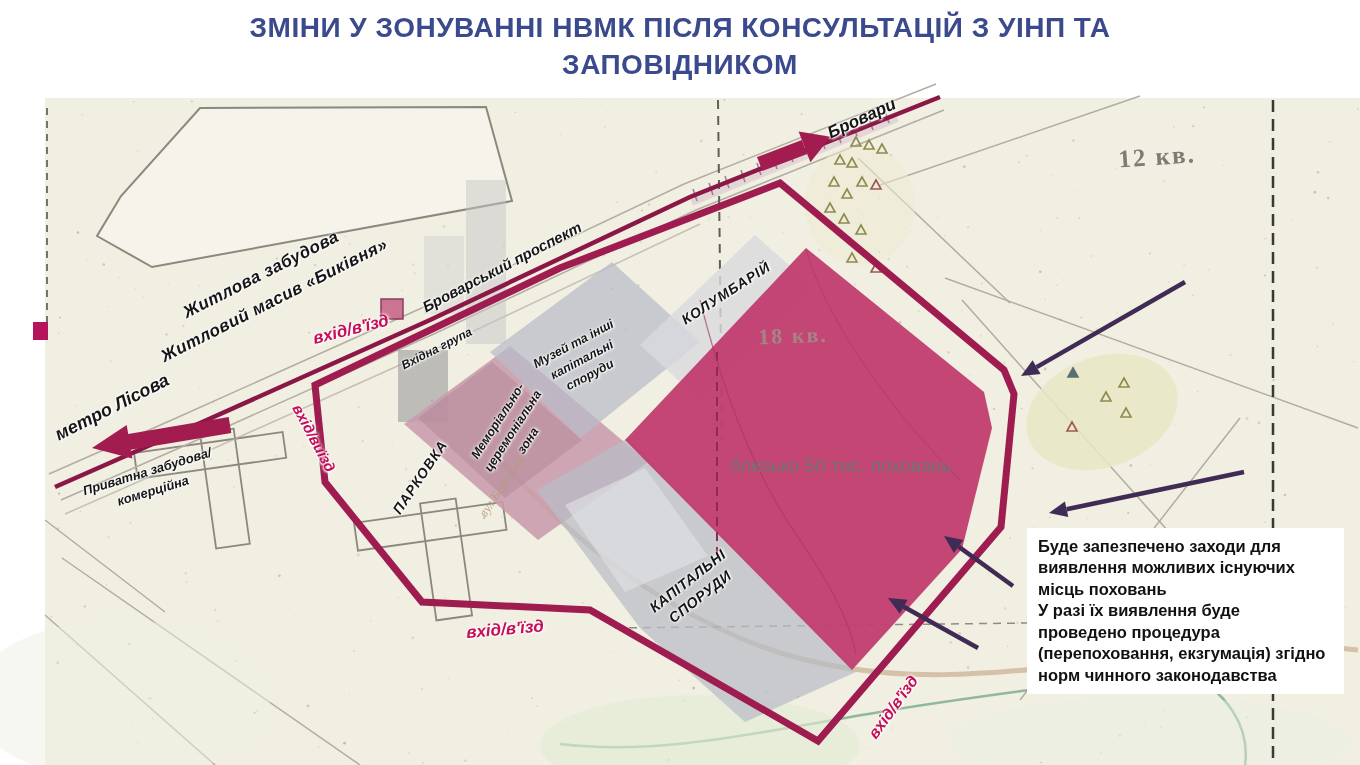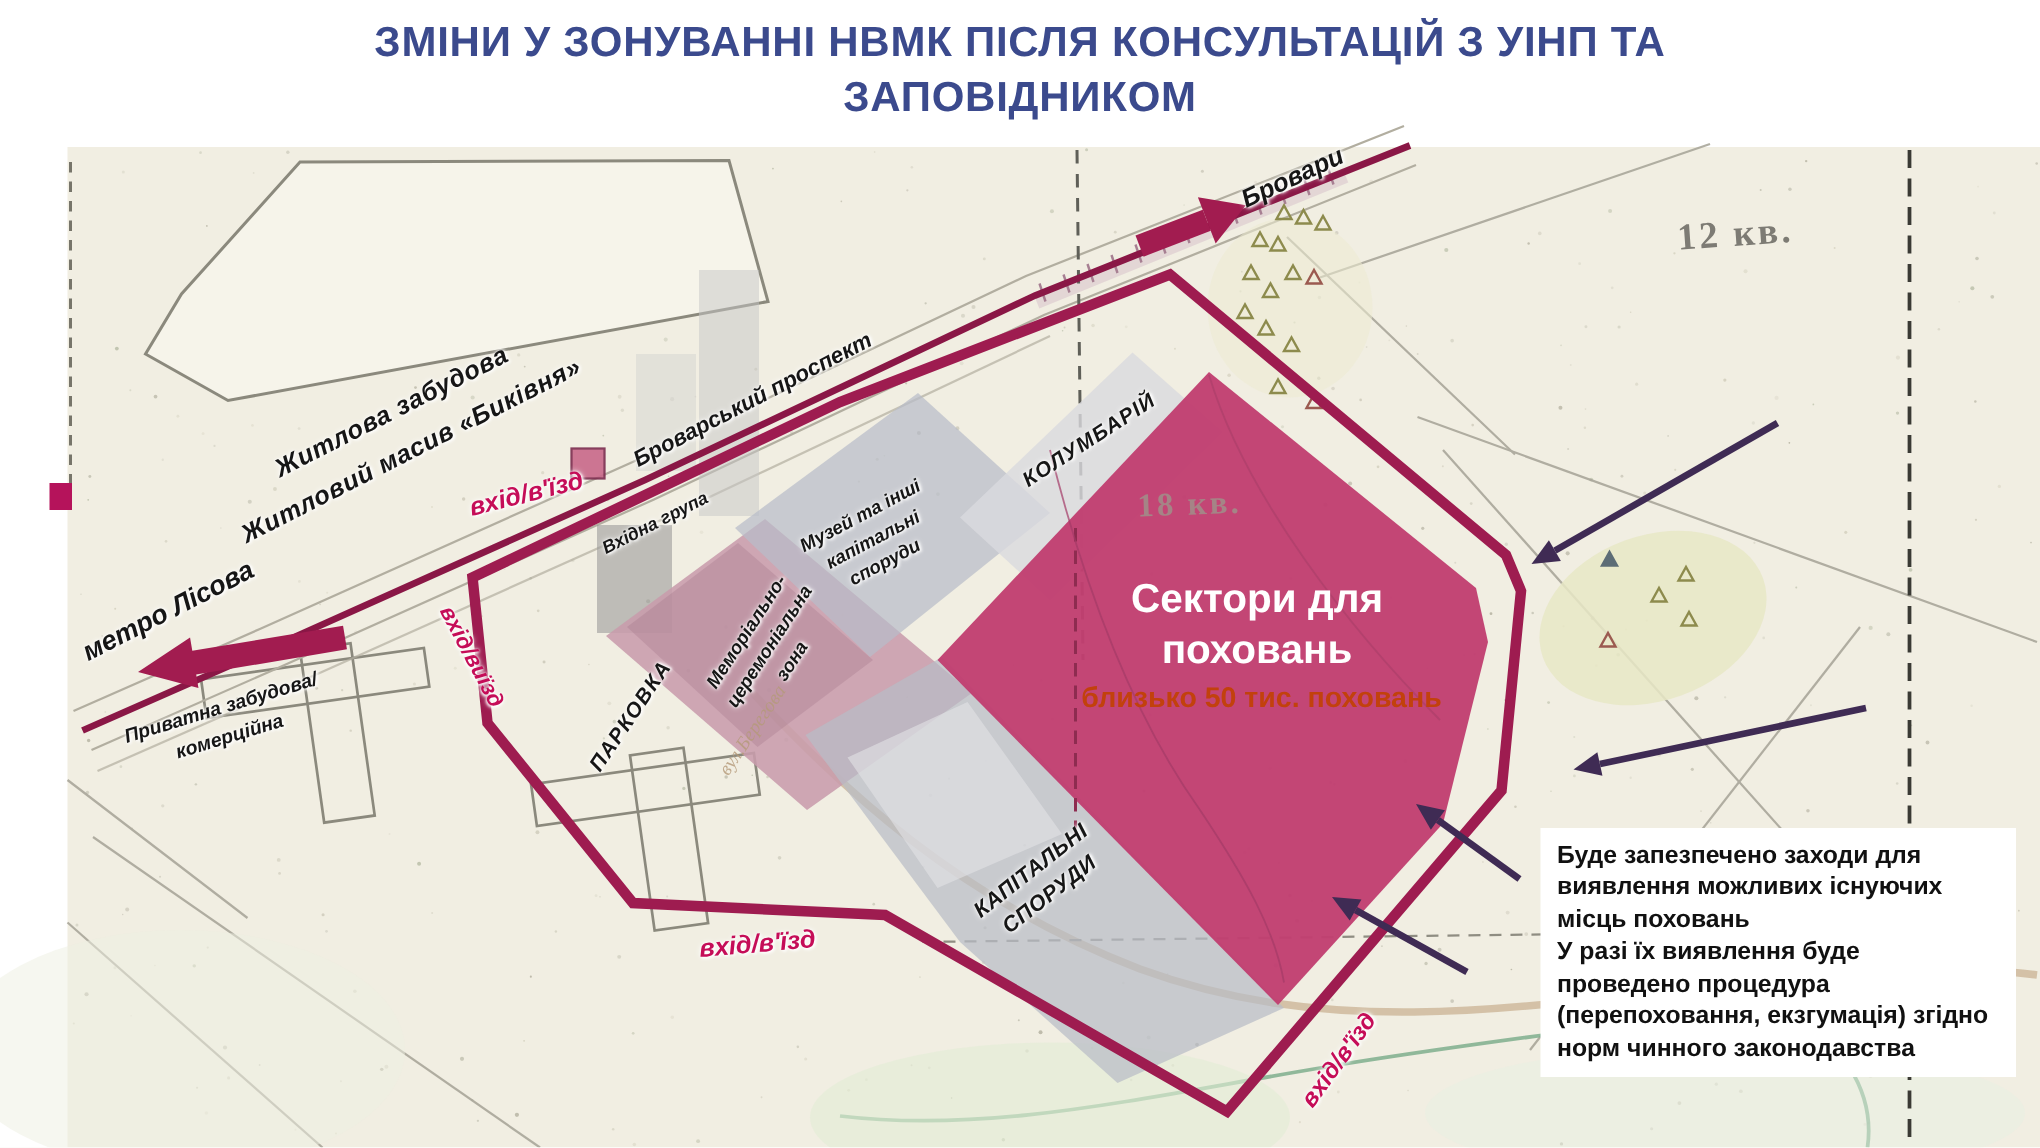--- a/index.html
+++ b/index.html
@@ -10,21 +10,21 @@
     font-weight:800;font-size:28px;line-height:1.32;letter-spacing:.5px;
     color:#3b4a8d;white-space:pre-line;font-family:"Liberation Sans",sans-serif;}
   .lbl{position:absolute;white-space:pre-line;font-weight:bold;font-style:italic;
     color:#161616;text-align:center;line-height:1.45;
     text-shadow:0 0 2px #ffffff,0 0 4px #ffffff,1px 1px 2px #ffffff;}
   .lbl.pink{color:#c50d58;font-size:17px;}
   .lbl.quad{font-family:"Liberation Serif",serif;font-style:normal;font-weight:600;
     color:#7d7b74;letter-spacing:2px;text-shadow:none;}
   .sector-title{position:absolute;color:#ffffff;font-weight:bold;font-size:27px;
     line-height:1.25;text-align:center;white-space:pre-line;font-style:normal;text-shadow:none;}
-  .sector-sub{position:absolute;color:#c2410c;font-weight:bold;font-size:19px;
+  .sector-sub{position:absolute;color:#737373;font-weight:normal;font-size:19px;
     text-align:center;white-space:nowrap;}
   .abox{position:absolute;background:#ffffff;color:#111111;font-weight:bold;
     font-size:16.5px;line-height:1.3;padding:8px 11px;white-space:pre-line;}
 </style>
 </head>
 <body>
 
 <div class="stage">
 
   <svg width="1360" height="765" viewBox="0 0 1360 765">
@@ -639,25 +639,23 @@
 церемоніальна
 зона</div>
   <div class="lbl" style="left:726px;top:293px;transform:translate(-50%,-50%) rotate(-33deg);font-size:14px;letter-spacing:1px;">КОЛУМБАРІЙ</div>
   <div class="lbl" style="left:420px;top:477px;transform:translate(-50%,-50%) rotate(-56deg);font-size:14px;letter-spacing:1px;">ПАРКОВКА</div>
   <div class="lbl" style="left:694px;top:589px;transform:translate(-50%,-50%) rotate(-38deg);font-size:14.5px;line-height:1.4;letter-spacing:.5px;">КАПІТАЛЬНІ
 СПОРУДИ</div>
 
   <div class="lbl quad" style="left:1157px;top:157px;transform:translate(-50%,-50%) rotate(-4deg);font-size:25px;">12 кв.</div>
   <div class="lbl quad" style="left:793px;top:336px;transform:translate(-50%,-50%) rotate(-2deg);font-size:22px;color:#a08f89;opacity:.85;">18 кв.</div>
 
-  <div class="sector-title" style="left:838px;top:417px;transform:translate(-50%,-50%);">Сектори для
-поховань</div>
   <div class="sector-sub" style="left:841px;top:466px;transform:translate(-50%,-50%);">близько 50 тис. поховань</div>
 
-  <div class="abox" style="left:1027px;top:552px;width:295px;">Буде запезпечено заходи для
+  <div class="abox" style="left:1027px;top:528px;width:295px;">Буде запезпечено заходи для
 виявлення можливих існуючих
 місць поховань
 У разі їх виявлення  буде
 проведено процедура
 (перепоховання, екзгумація) згідно
 норм чинного законодавства</div>
 
 </div>
 
 </body></html>

